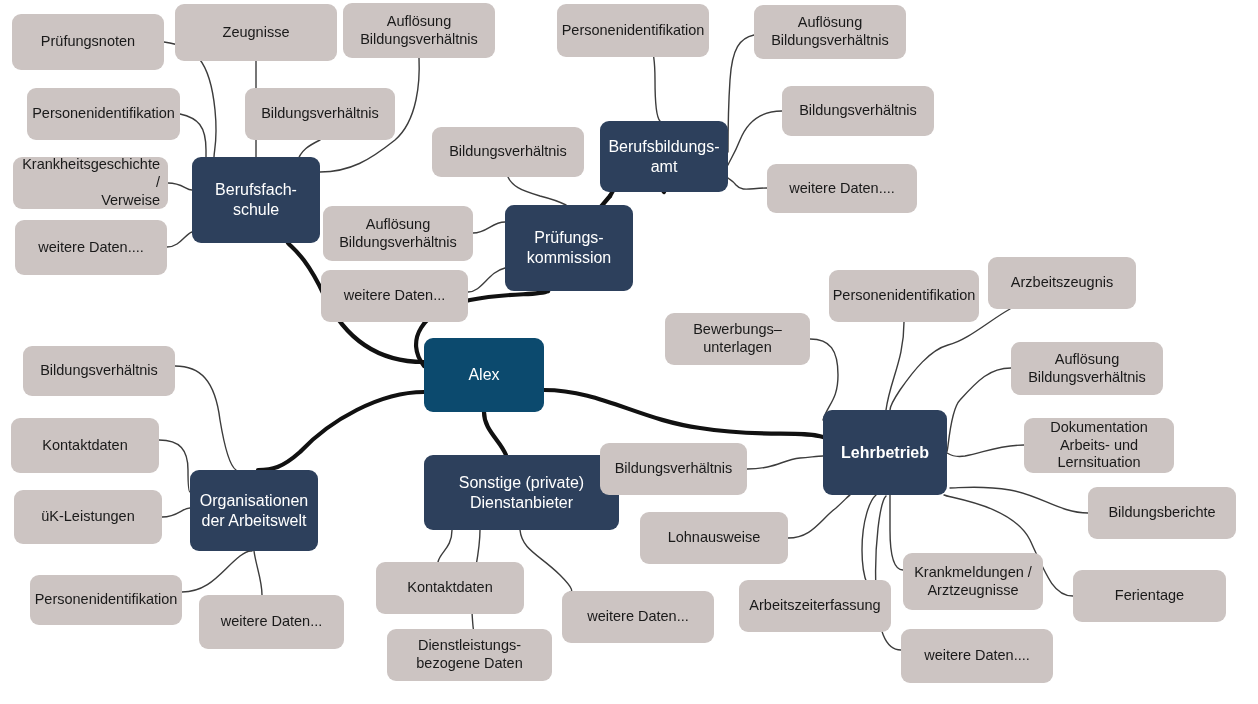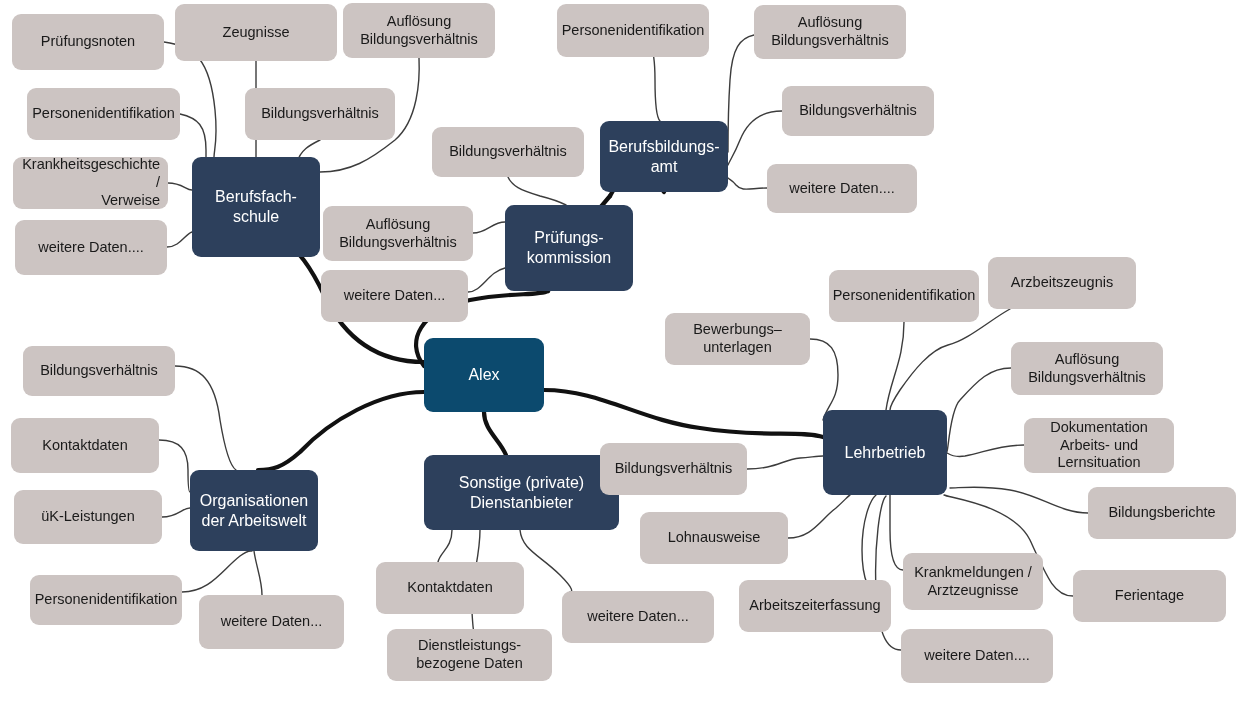--- a/index.html
+++ b/index.html
@@ -104,27 +104,27 @@
         <path d="M 548,291 C 562,266 580,230 610,196"></path>
         <path d="M 610,196 C 630,160 640,160 664,192"></path>
         <path d="M 424,392 C 380,392 330,420 300,452 C 282,468 272,470 258,470"></path>
         <path d="M 484,412 C 484,430 500,440 506,455"></path>
         <path d="M 544,390 C 600,390 640,420 700,428 C 760,438 800,430 823,437"></path>
       </g>
   </svg>
 
   <div id="nodes">
       <div class="node root" style="left: 424px; top: 338px; width: 120px; height: 74px;">Alex</div>
-      <div class="node branch" style="left: 192px; top: 157px; width: 128px; height: 100px;">Berufsfach-
+      <div class="node branch" style="left: 192px; top: 157px; width: 128px; height: 86px;">Berufsfach-
 schule</div>
       <div class="node branch" style="left: 505px; top: 205px; width: 128px; height: 86px;">Prüfungs-
 kommission</div>
       <div class="node branch" style="left: 600px; top: 121px; width: 128px; height: 71px;">Berufsbildungs-
 amt</div>
-      <div class="node branch" style="left: 823px; top: 410px; width: 124px; height: 85px;">Lehrbetrieb</div>
+      <div class="node branch" style="left: 823px; top: 410px; width: 124px; height: 85px; font-weight: bold;">Lehrbetrieb</div>
       <div class="node branch" style="left: 190px; top: 470px; width: 128px; height: 81px;">Organisationen
 der Arbeitswelt</div>
       <div class="node branch" style="left: 424px; top: 455px; width: 195px; height: 75px;">Sonstige (private)
 Dienstanbieter</div>
       <div class="node leaf" style="left: 12px; top: 14px; width: 152px; height: 56px;">Prüfungsnoten</div>
       <div class="node leaf" style="left: 175px; top: 4px; width: 162px; height: 57px;">Zeugnisse</div>
       <div class="node leaf" style="left: 343px; top: 3px; width: 152px; height: 55px;">Auflösung
 Bildungsverhältnis</div>
       <div class="node leaf" style="left: 27px; top: 88px; width: 153px; height: 52px;">Personenidentifikation</div>
       <div class="node leaf" style="left: 245px; top: 88px; width: 150px; height: 52px;">Bildungsverhältnis</div>

